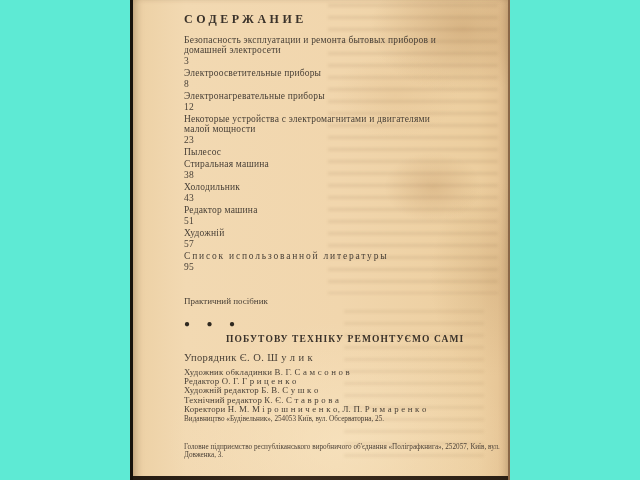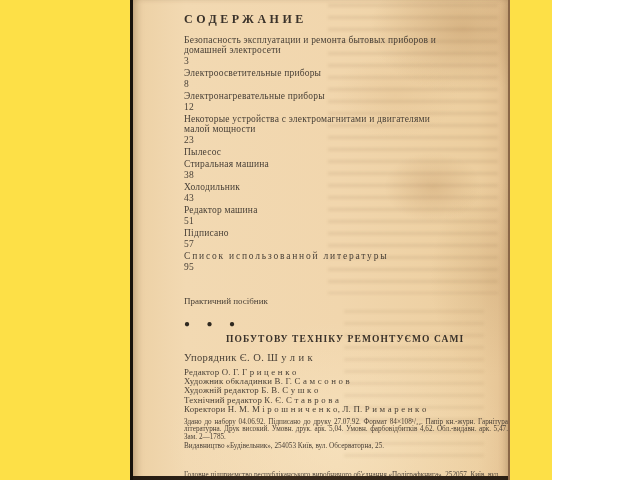--- a/index.html
+++ b/index.html
@@ -1,19 +1,19 @@
 <!DOCTYPE html>
 <html><head>
 <meta charset="utf-8">
 <style>
   html,body { margin:0; padding:0; }
   body { background:#ffffff; font-family:"Liberation Serif","DejaVu Serif",serif; }
 
   .photo {
-    position:relative; width:552px; height:480px; background:#fde047; overflow:hidden;
+    position:relative; width:640px; height:480px; background:#5eead4; overflow:hidden;
   }
 
   
   .page {
     position:absolute; left:130px; top:0; width:375px; height:480px;
     border-left:3px solid #17120c;
     border-right:2px solid #8a6747;
     background:
       radial-gradient(ellipse 130px 90px at 88% 6%,  rgba(180,135,85,0.38), rgba(180,135,85,0) 72%),
       radial-gradient(ellipse 70px 50px  at 80% 39%, rgba(185,140,90,0.30), rgba(185,140,90,0) 70%),
@@ -103,44 +103,43 @@
         </div>
         <div class="toc-entry">
           <div class="toc-title">Холодильник</div>
           <div class="toc-page">43</div>
         </div>
         <div class="toc-entry">
           <div class="toc-title">Редактор машина</div>
           <div class="toc-page">51</div>
         </div>
         <div class="toc-entry">
-          <div class="toc-title">Підписано</div>
+          <div class="toc-title">Художній</div>
           <div class="toc-page">57</div>
         </div>
         <div class="toc-entry spaced">
           <div class="toc-title">Список использованной литературы</div>
           <div class="toc-page">95</div>
         </div>
       </div>
 
       <div class="subtitle">Практичний посібник</div>
 
       <div class="bullets">● ● ●</div>
 
       <div class="book-title">ПОБУТОВУ ТЕХНІКУ РЕМОНТУЄМО САМІ</div>
 
       <div class="compiler">Упорядник Є. О. Ш у л и к</div>
 
       <div class="credits">
+        <div>Художник обкладинки В. Г. С а м с о н о в</div>
         <div>Редактор О. Г. Г р и ц е н к о</div>
-        <div>Художник обкладинки В. Г. С а м с о н о в</div>
         <div>Художній редактор Б. В. С у ш к о</div>
         <div>Технічний редактор К. Є. С т а в р о в а</div>
         <div>Коректори Н. М. М і р о ш н и ч е н к о,  Л. П. Р и м а р е н к о</div>
       </div>
 
-      <div class="imprint">Здано до набору 04.06.92. Підписано до друку 27.07.92. Формат 84×108¹/₃₂. Папір кн.-журн. Гарнітура літературна. Друк високий. Умовн. друк. арк. 5,04. Умовн. фарбовідбитків 4,62. Обл.-видавн. арк. 5,47. Зам. 2—1785.</div>
       <div class="publisher">Видавництво «Будівельник», 254053 Київ, вул. Обсерваторна, 25.</div>
       <div class="printer">Головне підприємство республіканського виробничого об'єднання «Поліграфкнига», 252057, Київ, вул. Довженка, 3.</div>
 
     </div>
   </div>
 </div>
 
 </body></html>

